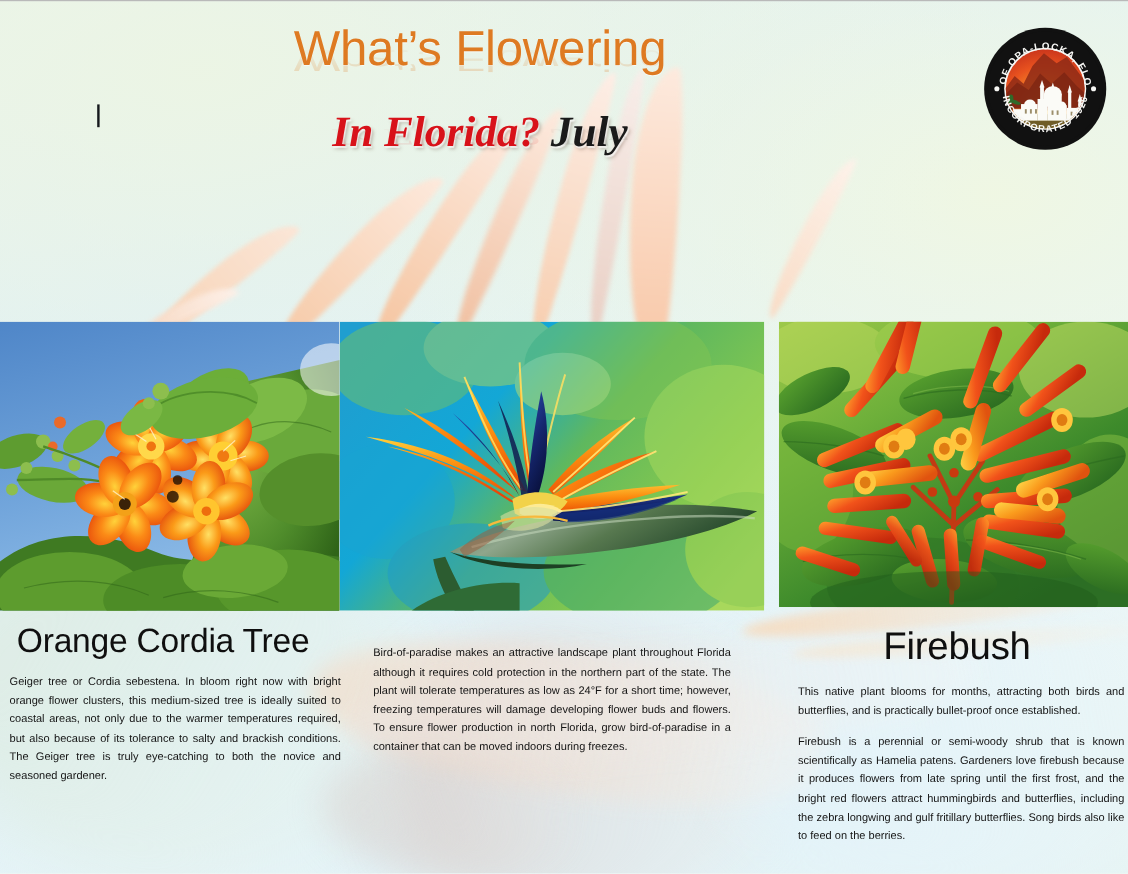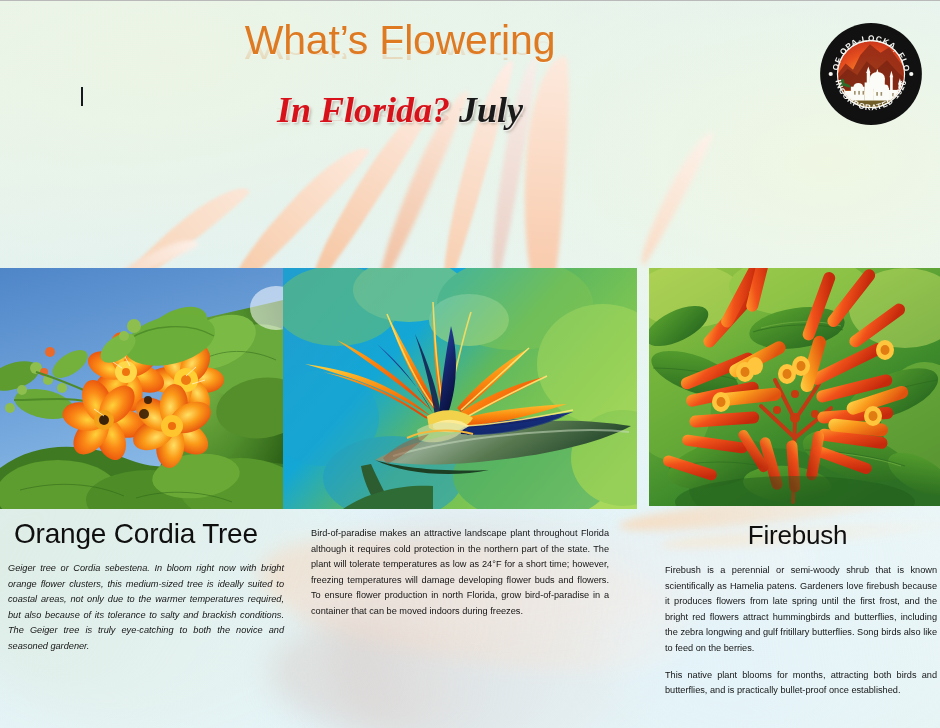--- a/index.html
+++ b/index.html
@@ -98,29 +98,29 @@
   }
   .col-body {
     font-family:"Liberation Sans", sans-serif;
     font-size:9.2px; line-height:15.6px;
     color:#141414; text-align:justify;
   }
   .col-body p + p { margin-top:11px; }
 
   .col1 { left:0px;   top:508px; width:290px; }
   .col1 .col-heading { font-size:28px; padding:11px 0 0 14px; letter-spacing:-0.2px; }
-  .col1 .col-body { margin:13px 8px 0 8px; width:276px;font-style:italic; }
+  .col1 .col-body { margin:13px 8px 0 8px; width:276px; }
 
   .col2 { left:300px; top:508px; width:320px; }
   .col2 .col-heading { font-size:26px; padding:14px 0 0 0; text-align:center; letter-spacing:-0.2px; }
-  .col2 .col-body { margin:17px 11px 0 11px; width:298px; }
+  .col2 .col-body { margin:28px 11px 0 11px; width:298px; }
   .col2-clip { position:absolute; left:300px; top:508px; width:320px; height:220px; overflow:hidden; }
 
   .col3 { left:655px; top:508px; width:285px; }
-  .col3 .col-heading { font-size:26px; padding:13px 0 0 0; text-align:center; letter-spacing:-0.2px; }
+  .col3 .col-heading { font-size:32px; padding:13px 0 0 0; text-align:center; letter-spacing:-0.2px; }
   .col3 .col-body { margin:15px 10px 0 10px; width:272px; }
 </style>
 </head>
 <body>
 
 <div class="page">
 
   <div class="bg-watermark">
 
     <div class="petal" style="left:-60px; top:430px; width:420px; height:300px; background:linear-gradient(120deg, rgba(219,233,219,0.75), rgba(240,248,240,0.2)); border-radius:50%; filter:blur(26px);"></div>
@@ -643,18 +643,18 @@
     <div class="col col2" style="left:0; top:0;">
       <div class="col-body">
         <p>Bird-of-paradise makes an attractive landscape plant throughout Florida although it requires cold protection in the northern part of the state. The plant will tolerate temperatures as low as 24°F for a short time; however, freezing temperatures will damage developing flower buds and flowers. To ensure flower production in north Florida, grow bird-of-paradise in a container that can be moved indoors during freezes.</p>
       </div>
     </div>
   </div>
 
   <div class="col col3">
     <div class="col-heading">Firebush</div>
     <div class="col-body">
+      <p>This native plant blooms for months, attracting both birds and butterflies, and is practically bullet-proof once established.</p>
       <p>Firebush is a perennial or semi-woody shrub that is known scientifically as Hamelia patens. Gardeners love firebush because it produces flowers from late spring until the first frost, and the bright red flowers attract hummingbirds and butterflies, including the zebra longwing and gulf fritillary butterflies. Song birds also like to feed on the berries.</p>
-      <p>This native plant blooms for months, attracting both birds and butterflies, and is practically bullet-proof once established.</p>
     </div>
   </div>
 
 </div>
 
 </body></html>

